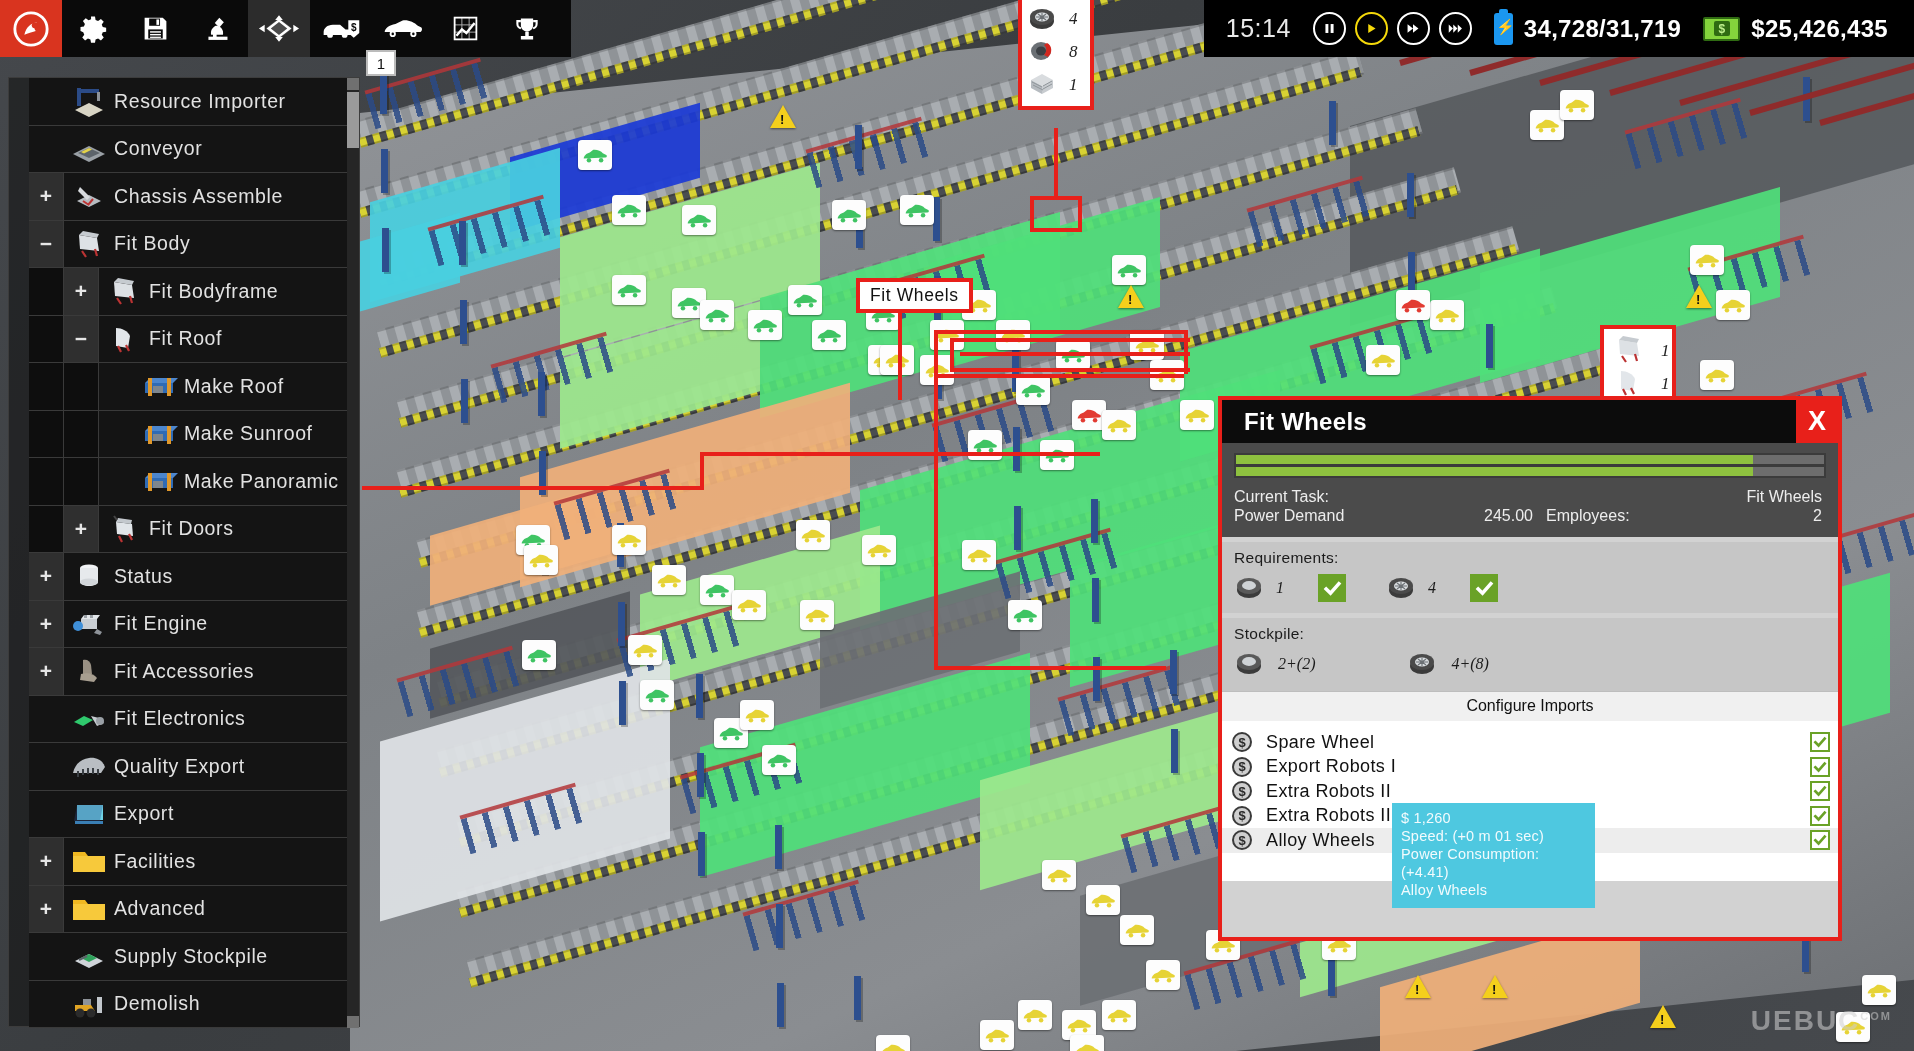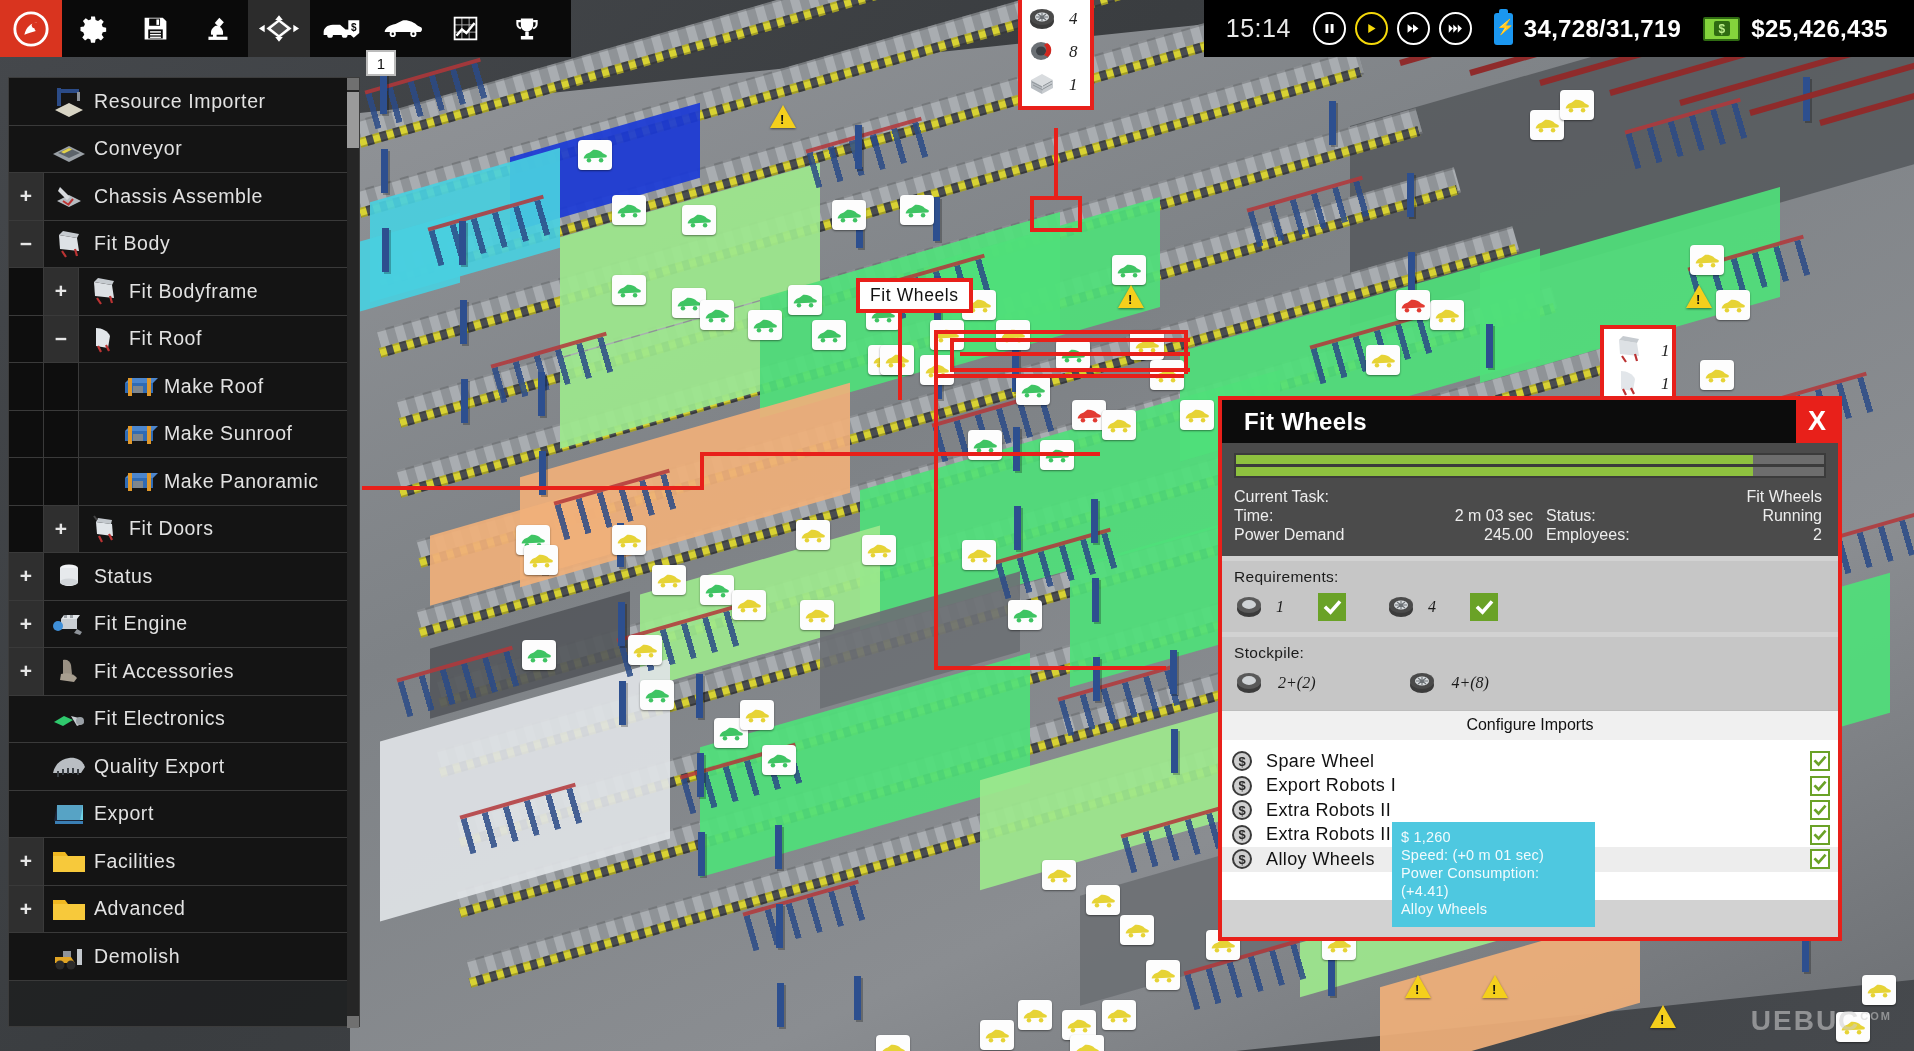--- a/index.html
+++ b/index.html
@@ -111,21 +111,21 @@
      display:flex; align-items:center; justify-content:center; }
   .billicon span{ width:16px; height:15px; background:#2f6b12; color:#bff08e; font-size:12px; font-weight:bold;
      display:flex; align-items:center; justify-content:center; border-radius:2px;}
 
   
   .sidebar {
     position:absolute; left:8px; top:77px; width:352px; height:950px;
     background:rgba(12,12,12,.55);
     border:1px solid #3c3c3c;
   }
-  .sb-list { position:absolute; left:0; top:0; width:340px; }
+  .sb-list { position:absolute; left:0; top:0; width:340px;padding-left:20px; }
   .sb-row {
     display:flex; align-items:center; height:47.5px;
     border-bottom:1px solid #3a3a3a;
     background:#141414;
   }
   .sb-exp {
     width:35px; min-width:35px; align-self:stretch; background:#2f2f2f;
     color:#e6e6e6; font-size:21px; display:flex; align-items:center; justify-content:center;
     border-right:1px solid #3a3a3a; font-weight:bold;
   }
@@ -1240,20 +1240,31 @@
               <path d="M4 8h12l3 4h17v16H4z" fill="#f0b821"></path>
               <path d="M4 12h32v16H4z" fill="#f7c93b"></path>
             </svg>
           </div>
           <div class="sb-lbl">Advanced</div>
         </div>
         <div class="sb-row">
           <div class="sb-exp blank"></div>
           <div class="sb-ico">
             <svg viewBox="0 0 40 34" width="40" height="34">
+              <path d="M6 22l14-7 14 7-14 7z" fill="#cfd4d9"></path>
+              <path d="M12 19l8-4 8 4-8 4z" fill="#2fa35c"></path>
+              <path d="M10 21l8-4" stroke="#5c6369" stroke-width="2"></path>
+            </svg>
+          </div>
+          <div class="sb-lbl">Supply Stockpile</div>
+        </div>
+        <div class="sb-row">
+          <div class="sb-exp blank"></div>
+          <div class="sb-ico">
+            <svg viewBox="0 0 40 34" width="40" height="34">
               <path d="M6 18h16l4 6H6z" fill="#e0a424"></path>
               <circle cx="11" cy="26" r="4.5" fill="#2b2b2b"></circle>
               <circle cx="22" cy="26" r="4.5" fill="#2b2b2b"></circle>
               <path d="M28 10h5v16h-5z" fill="#c2c7cc"></path>
               <rect x="14" y="12" width="8" height="6" fill="#8e9399"></rect>
             </svg>
           </div>
           <div class="sb-lbl">Demolish</div>
         </div>
       </div>
@@ -1278,26 +1289,20 @@
           </div>
         <div class="bar">
             <i id="pb1" style="width: 88%;"></i>
           </div>
       </div>
       <div class="kv">
         <div class="c1">Current Task:</div>
         <div class="c2"></div>
           <div class="c3"></div>
         <div class="c4">Fit Wheels</div>
-      </div>
-      <div class="kv">
-        <div class="c1">Time:</div>
-        <div class="c2">2 m 03 sec</div>
-        <div class="c3">Status:</div>
-        <div class="c4">Running</div>
       </div>
       <div class="kv">
         <div class="c1">Power Demand</div>
         <div class="c2">245.00</div>
         <div class="c3">Employees:</div>
         <div class="c4">2</div>
       </div>
     </div>
 
     <div class="sect">

